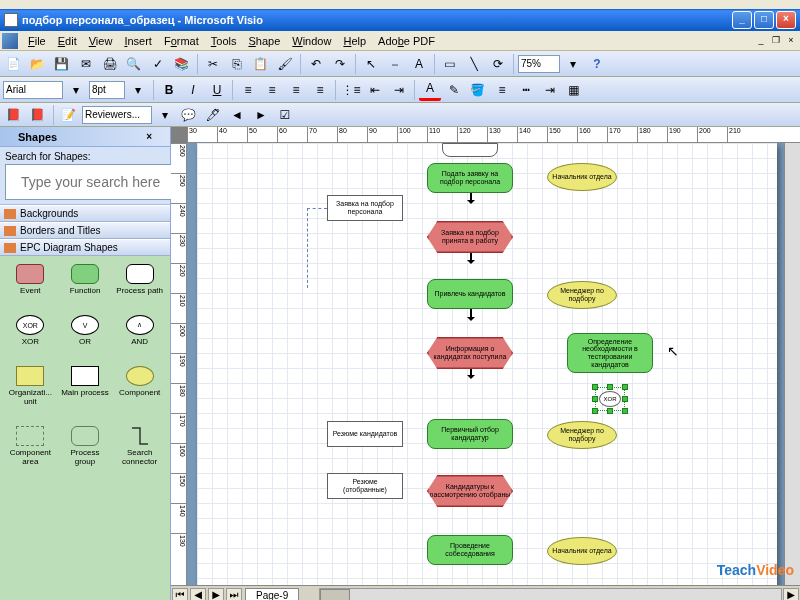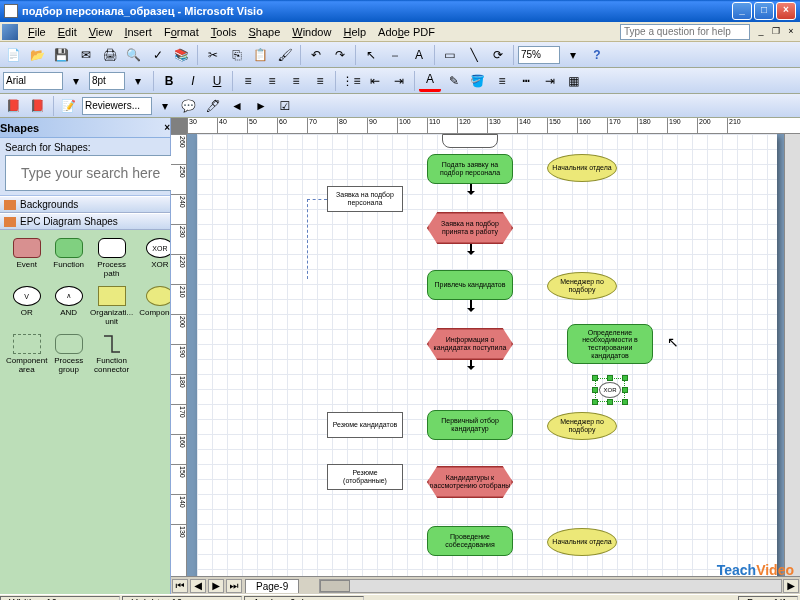--- a/index.html
+++ b/index.html
@@ -1,18 +1,18 @@
 <!DOCTYPE html>
 <html><head>
 <meta charset="utf-8">
 <style>
 * { box-sizing: border-box; margin: 0; padding: 0; font-family: Tahoma, Arial, sans-serif; }
 body { width: 800px; height: 600px; overflow: hidden; background: #ece9d8; font-size: 11px; }
 
-.titlebar { height: 22px; background: linear-gradient(to bottom, #0a5ac5, #3d8af8 8%, #0a5ac5); color: #fff; display: flex; align-items: center; padding: 4px 4px; }
+.titlebar { height: 22px; background: linear-gradient(to bottom, #0a5ac5, #3d8af8 8%, #0a5ac5); color: #fff; display: flex; align-items: center; padding: 4px 4px; margin-top: 9px; }
 .titlebar .ico { width: 14px; height: 14px; background: #fff; margin-right: 4px; border: 1px solid #666; }
 .titlebar .title { flex: 1; font-weight: bold; font-size: 11px; }
 .titlebar .winbtns { display: flex; gap: 2px; }
 .titlebar .winbtn { width: 20px; height: 18px; background: linear-gradient(to bottom,#5a9de8,#2c6fd0); border: 1px solid #fff; border-radius: 3px; color:#fff; text-align:center; font-weight:bold; font-size:10px; line-height:14px;}
 .titlebar .winbtn.close { background: linear-gradient(to bottom,#f08070,#d04030); }
 
 .menubar { height: 20px; background: #ece9d8; border-bottom: 1px solid #c0b890; display: flex; align-items: center; padding: 0 2px; }
 .menubar .sysico { width: 16px; height: 16px; background: linear-gradient(135deg,#6a9ed8,#3060a0); margin-right: 4px; }
 .menubar .mitem { padding: 2px 6px; font-size: 11px; cursor: default; }
 .menubar .mitem u { text-decoration: underline; }
@@ -25,31 +25,31 @@
 .toolbar .tbtn { width:22px; height:22px; display:flex; align-items:center; justify-content:center; font-size:12px; border-radius:2px; }
 .toolbar .sep { width:1px; height:20px; background:#a8b8d8; margin:0 2px; }
 .toolbar input.zoom { width:42px; height:18px; border:1px solid #7f9db9; font-size:10px; padding:0 2px; }
 .toolbar .fontsel { width:60px; height:18px; border:1px solid #7f9db9; background:#fff; font-size:10px; padding:0 2px; }
 .toolbar .sizesel { width:36px; height:18px; border:1px solid #7f9db9; background:#fff; font-size:10px; padding:0 2px; }
 .toolbar .revsel { width:70px; height:18px; border:1px solid #7f9db9; background:#fff; font-size:10px; padding:0 2px; }
 
 .workarea { display:flex; height: 476px; }
 
 .shapes-panel { width: 171px; background: linear-gradient(to bottom,#d8e4f8,#c2d6f4); border-right:1px solid #8ca8d8; display:flex; flex-direction:column; }
-.shapes-header { height:20px; background: linear-gradient(to right,#a8c4ec,#d8e4f8); display:flex; align-items:center; padding:0 0; font-weight:bold; font-size:11px; border-bottom:1px solid #8cb0e0;}
+.shapes-header { height:20px; background: linear-gradient(to right,#a8c4ec,#d8e4f8); display:flex; align-items:center; padding:0 18px; font-weight:bold; font-size:11px; border-bottom:1px solid #8cb0e0;}
 .shapes-header .closebtn { margin-left:auto; font-size:10px; }
 .search-area { padding:4px 5px; background:#d6e2f6; border-bottom:1px solid #a8c0e8;}
 .search-area .lbl { font-size:10px; }
 .search-area .row { display:flex; gap:3px; margin-top:2px; }
 .search-area input { flex:1; height:36px; border:1px solid #7f9db9; font-size:14px; padding:0 15px; }
 .search-area .go { width:18px; height:18px; background:#5aa858; color:#fff; text-align:center; line-height:16px; font-weight:bold; border:1px solid #3c8840;}
 .stencil-bar { height:17px; background: linear-gradient(to bottom,#eef2fc,#c8d8f0); border-top:1px solid #fff; border-bottom:1px solid #a0b0d0; display:flex; align-items:center; padding:0 4px; font-size:10px; }
 .stencil-bar .sico { width:12px; height:10px; background:#e08040; margin-right:4px; }
 .stencil-open { flex:1; background:#bcdeb8; padding:6px 4px; overflow:auto; }
-.shape-grid { display:grid; grid-template-columns: repeat(4, 1fr); gap:4px 2px; }
+.shape-grid { display:grid; grid-template-columns: repeat(3, 1fr); gap:16px 2px; }
 .shape-cell { display:flex; flex-direction:column; align-items:center; font-size:8px; text-align:center; padding:2px;}
 .shape-cell .sshape { width:28px; height:20px; margin-bottom:2px; }
 .sh-event { background:#d89090; border:1px solid #803030; border-radius:4px; }
 .sh-func { background:#80d080; border:1px solid #308030; border-radius:6px; }
 .sh-path { background:#fff; border:1px solid #000; border-radius:6px; }
 .sh-xor { background:#fff; border:1px solid #000; border-radius:50%; }
 .sh-org { background:#eaea80; border:1px solid #808030; }
 .sh-info { background:#4060c0; border:1px solid #203080; }
 .sh-main { background:#fff; border:1px solid #000; }
 .sh-comp { background:#eaea80; border:1px solid #808030; border-radius:50%; }
@@ -114,21 +114,20 @@
   <div class="mitem"><u>E</u>dit</div>
   <div class="mitem"><u>V</u>iew</div>
   <div class="mitem"><u>I</u>nsert</div>
   <div class="mitem">F<u>o</u>rmat</div>
   <div class="mitem"><u>T</u>ools</div>
   <div class="mitem"><u>S</u>hape</div>
   <div class="mitem"><u>W</u>indow</div>
   <div class="mitem"><u>H</u>elp</div>
   <div class="mitem">Ado<u>b</u>e PDF</div>
   <div class="spacer"></div>
-  <input class="helpbox" placeholder="Type a question for help" style="">
   <div class="mdibtns">
     <div class="mdibtn">_</div>
     <div class="mdibtn">❐</div>
     <div class="mdibtn">×</div>
   </div>
 </div>
 
 <div class="toolbar">
   <div class="tbtn">📄</div>
   <div class="tbtn">📂</div>
@@ -222,20 +221,24 @@
         <div style="width:12px;text-align:center">▾</div>
         <div class="go">→</div>
       </div>
     </div>
     <div class="stencil-bar">
         <div class="sico"></div>
         <span>Backgrounds</span>
       </div>
     <div class="stencil-bar">
         <div class="sico"></div>
+        <span>Borders and Titles</span>
+      </div>
+    <div class="stencil-bar">
+        <div class="sico"></div>
         <span>EPC Diagram Shapes</span>
       </div>
     <div class="stencil-open">
       <div class="shape-grid">
         <div class="shape-cell">
             <div class="sshape sh-event"></div>
             <span>Event</span>
           </div>
         <div class="shape-cell">
             <div class="sshape sh-func"></div>
@@ -253,38 +256,42 @@
             <div class="sshape sh-xor" style="display:flex;align-items:center;justify-content:center;font-size:7px">V</div>
             <span>OR</span>
           </div>
         <div class="shape-cell">
             <div class="sshape sh-xor" style="display:flex;align-items:center;justify-content:center;font-size:7px">∧</div>
             <span>AND</span>
           </div>
         <div class="shape-cell">
             <div class="sshape sh-org"></div>
             <span>Organizati... unit</span>
+          </div>
+        <div class="shape-cell">
+            <div class="sshape sh-main"></div>
+            <span>Main process</span>
           </div>
         <div class="shape-cell">
             <div class="sshape sh-comp"></div>
             <span>Component</span>
           </div>
         <div class="shape-cell">
             <div class="sshape sh-ent"></div>
             <span>Component area</span>
           </div>
         <div class="shape-cell">
             <div class="sshape sh-grp"></div>
             <span>Process group</span>
           </div>
         <div class="shape-cell">
             <div class="sshape sh-dyn"><svg width="20" height="20">
                 <path d="M2 2 L10 2 L10 18 L18 18" stroke="#333" fill="none" stroke-width="1.5"></path>
               </svg></div>
-            <span>Function connector</span>
+            <span>Search connector</span>
           </div>
       </div>
     </div>
   </div>
 
   <div class="canvas-wrap">
     <div class="ruler-h">
       <div class="tick">30</div>
         <div class="tick">40</div>
         <div class="tick">50</div>

